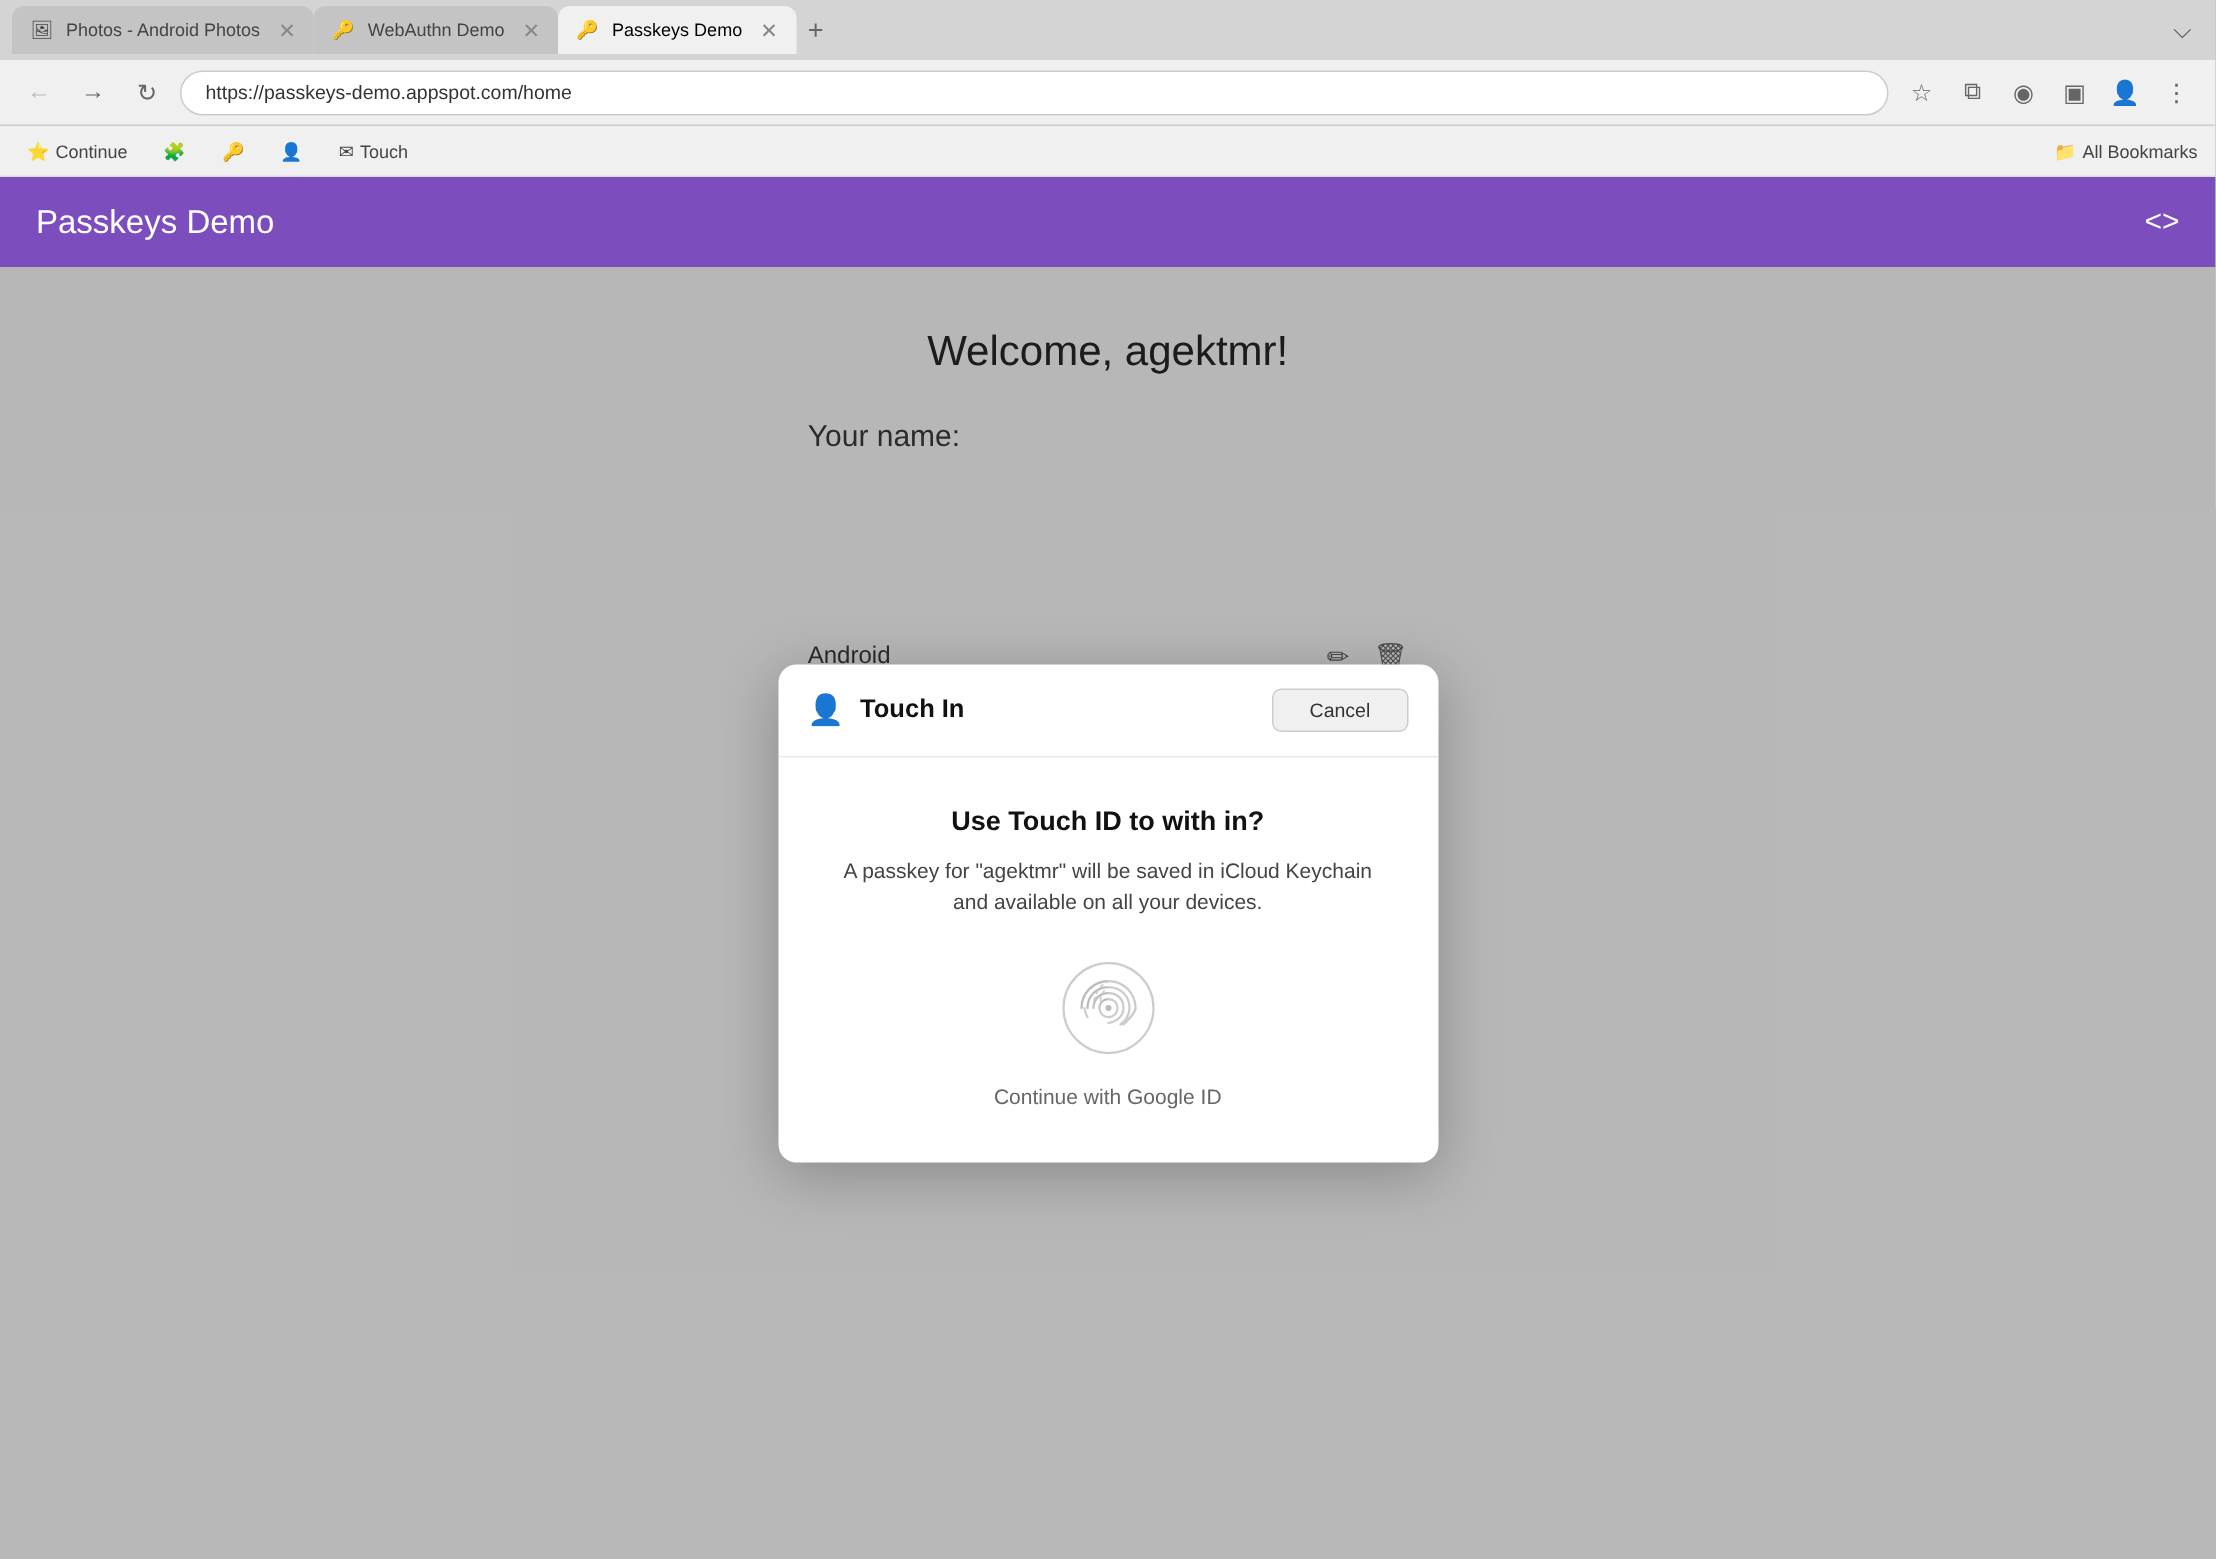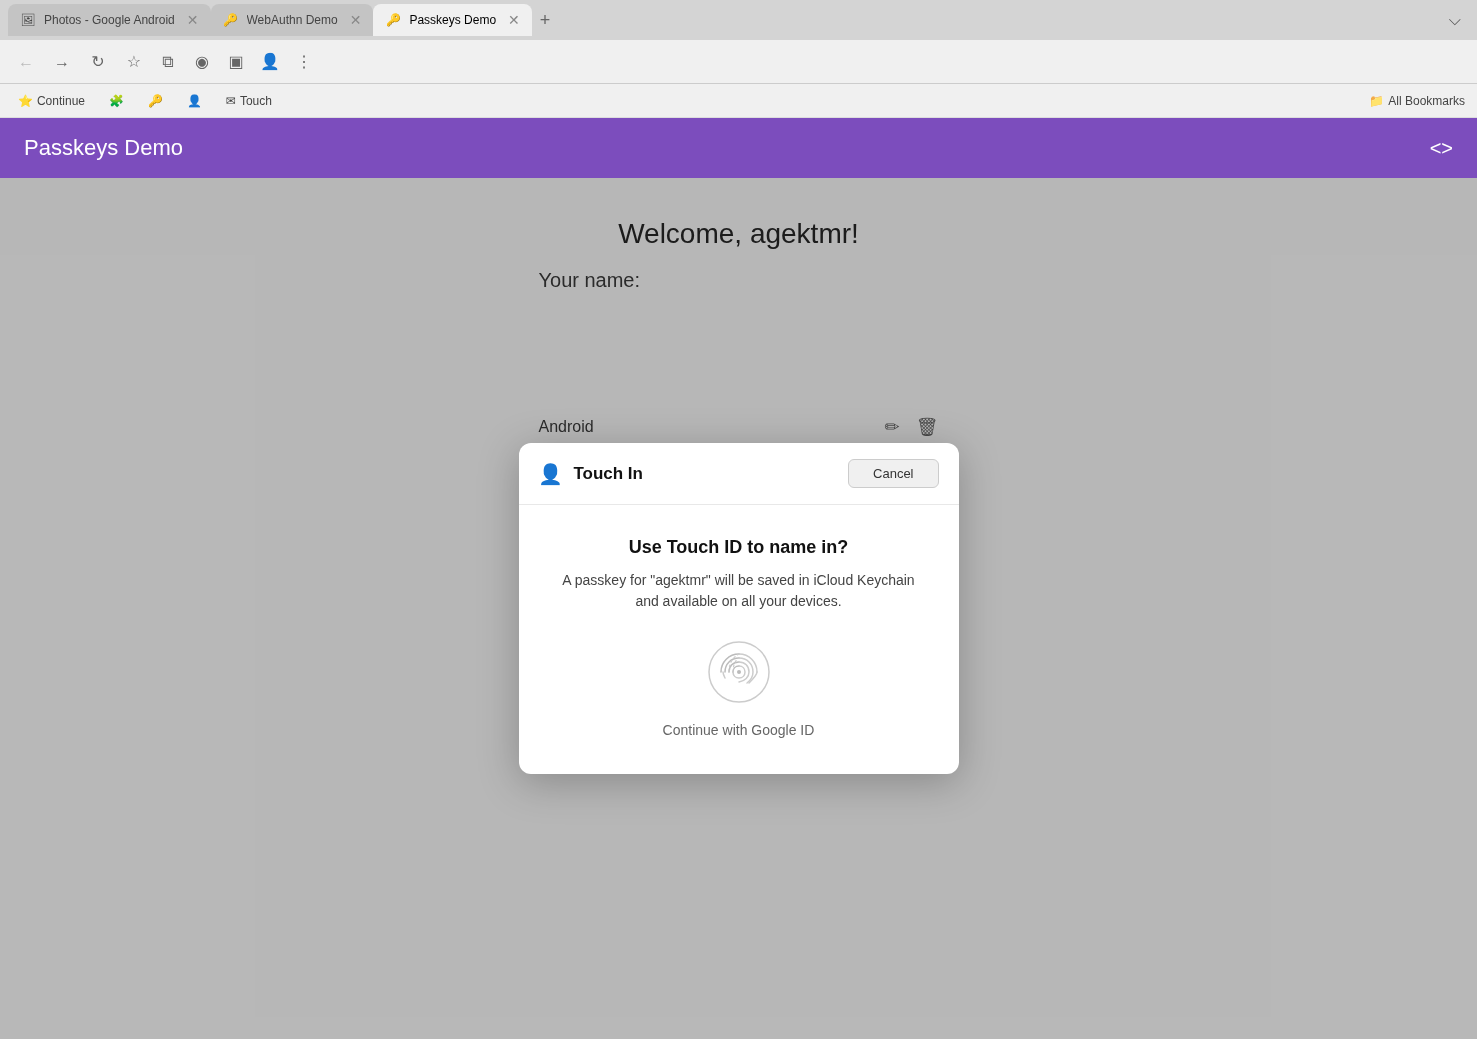--- a/index.html
+++ b/index.html
@@ -37,21 +37,21 @@
     
     .page-content { background: #d4d4d4; width: 100%; height: calc(1039px - 118px); position: relative; display: flex; flex-direction: column; }
 
     
     .app-header { background: #7c4dbd; height: 60px; display: flex; align-items: center; padding: 0 24px; }
     .app-title { color: white; font-size: 22px; font-weight: 500; }
     .header-code-btn { margin-left: auto; color: white; font-size: 20px; cursor: pointer; }
 
     
     .app-body { flex: 1; background: #d8d8d8; display: flex; flex-direction: column; align-items: center; padding: 40px 20px; position: relative; }
-    .welcome-title { font-size: 28px; font-weight: 400; color: #222; margin-bottom: 19px; }
+    .welcome-title { font-size: 28px; font-weight: 400; color: #222; margin-bottom: 30px; }
     .your-name-label { font-size: 20px; color: #333; margin-bottom: 16px; align-self: flex-start; margin-left: calc(50% - 200px); }
 
     .passkey-row { display: flex; align-items: center; background: transparent; padding: 8px 0; width: 400px; margin-top: 60px; }
     .passkey-name { font-size: 16px; color: #333; flex: 1; }
     .passkey-actions { display: flex; gap: 16px; }
     .passkey-action-btn { background: none; border: none; font-size: 18px; color: #555; cursor: pointer; }
 
     .create-passkey-btn { background: #d96b6b; color: white; border: none; border-radius: 4px; padding: 14px 32px; font-size: 14px; font-weight: 600; letter-spacing: 1px; cursor: pointer; display: flex; align-items: center; gap: 10px; margin-top: 30px; }
     .sign-out-link { color: #7c4dbd; font-size: 14px; font-weight: 600; letter-spacing: 1px; cursor: pointer; margin-top: 16px; text-decoration: none; }
 
@@ -72,21 +72,21 @@
   </style>
 </head>
 <body>
 
 <div class="browser-chrome">
 
   <div class="tab-bar">
 
     <div class="tab inactive">
       <span class="tab-favicon">🖼</span>
-      <span class="tab-title">Photos - Google Android</span>
+      <span class="tab-title">Photos - Android Photos</span>
       <span class="tab-close">✕</span>
     </div>
 
     <div class="tab inactive">
       <span class="tab-favicon">🔑</span>
       <span class="tab-title">WebAuthn Demo</span>
       <span class="tab-close">✕</span>
     </div>
 
     <div class="tab active">
@@ -96,20 +96,23 @@
     </div>
     <button class="tab-new">+</button>
     <div class="tab-bar-end"></div>
     <span class="tab-bar-menu">⌵</span>
   </div>
 
   <div class="address-bar">
     <button class="nav-btn disabled">←</button>
     <button class="nav-btn">→</button>
     <button class="nav-btn">↻</button>
+    <div class="url-bar">
+      <span>https://passkeys-demo.appspot.com/home</span>
+    </div>
     <div class="address-bar-actions">
       <button class="icon-btn">☆</button>
       <button class="icon-btn">⧉</button>
       <button class="icon-btn">◉</button>
       <button class="icon-btn">▣</button>
       <button class="icon-btn">👤</button>
       <button class="icon-btn">⋮</button>
     </div>
   </div>
 
@@ -168,21 +171,21 @@
     <div class="modal-overlay">
       <div class="modal">
 
         <div class="modal-header">
           <span class="modal-header-icon">👤</span>
           <span class="modal-header-title">Touch In</span>
           <button class="modal-cancel-btn">Cancel</button>
         </div>
 
         <div class="modal-body">
-          <p class="modal-question">Use Touch ID to name in?</p>
+          <p class="modal-question">Use Touch ID to with in?</p>
           <p class="modal-description">A passkey for "agektmr" will be saved in iCloud Keychain and
 available on all your devices.</p>
 
           <div style="margin-bottom: 14px;">
             <svg class="fingerprint" viewBox="0 0 64 64" fill="none" xmlns="http://www.w3.org/2000/svg">
               <circle cx="32" cy="32" r="30" stroke="#ccc" stroke-width="1.5" fill="none"></circle>
 
               <path d="M32 14 C22 14 14 22 14 32" stroke="#bbb" stroke-width="1.5" fill="none" stroke-linecap="round"></path>
               <path d="M32 18 C24 18 18 24 18 32" stroke="#bbb" stroke-width="1.5" fill="none" stroke-linecap="round"></path>
               <path d="M32 22 C26 22 22 26 22 32" stroke="#bbb" stroke-width="1.5" fill="none" stroke-linecap="round"></path>

